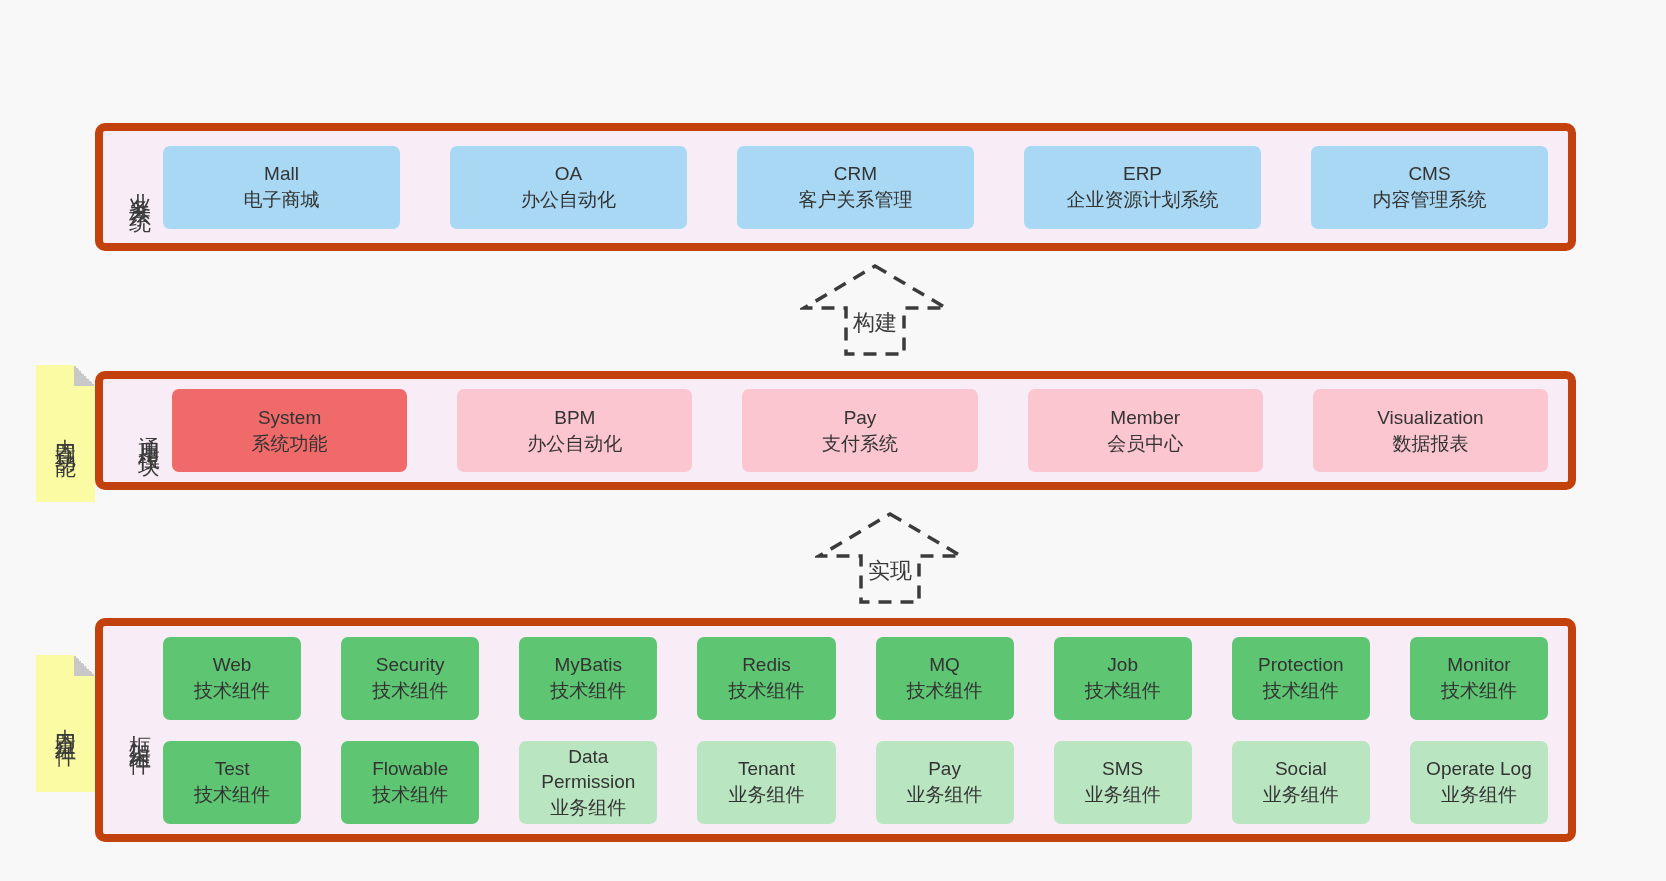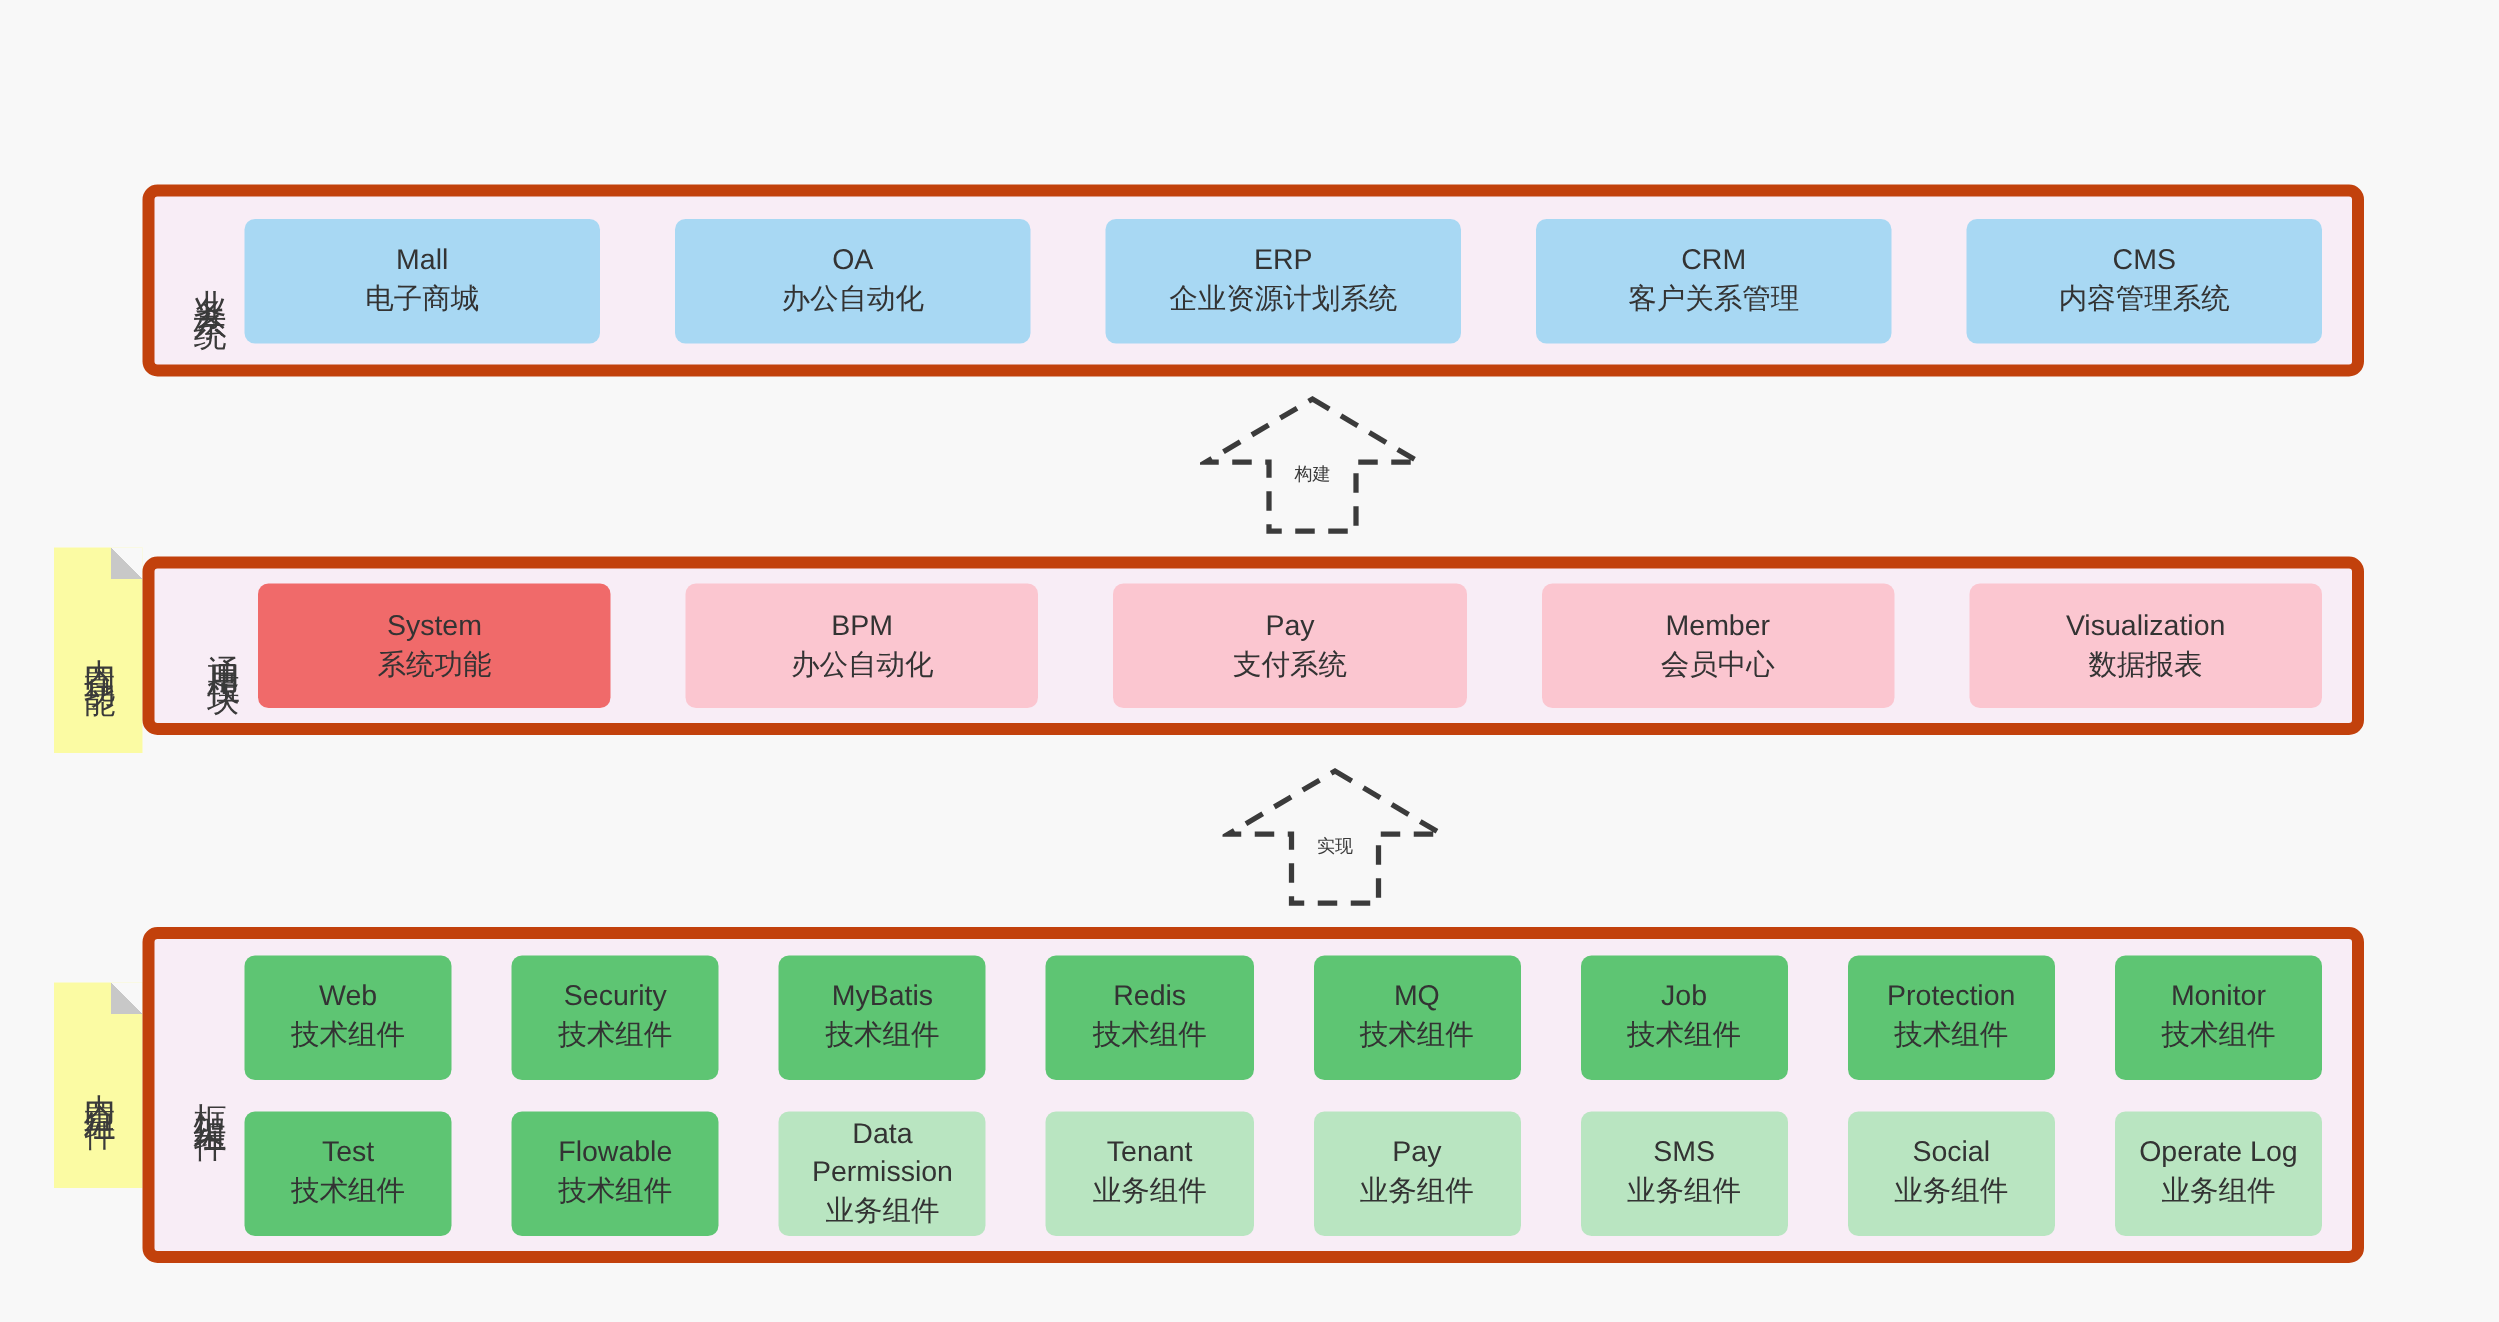--- a/index.html
+++ b/index.html
@@ -106,47 +106,47 @@
   #arrow-build     { left: 800px; top: 262px; }
   #arrow-implement { left: 815px; top: 510px; }
   .arrow svg { display: block; }
   .arrow-label {
     position: absolute;
     left: 50%;
     top: 46px;
     transform: translateX(-50%);
     background: #f8f8f8;
     padding: 0 3px;
-    font-size: 12px;
+    font-size: 22px;
     color: #3b3b3b;
     white-space: nowrap;
   }
 </style>
 </head>
 <body>
 
 <div class="layer" id="layer-business">
   <div class="layer-label">业务系统</div>
   <div class="rows">
     <div class="box-row cols-6">
       <div class="box blue">
         <div class="box-title">Mall</div>
         <div class="box-sub">电子商城</div>
       </div>
       <div class="box blue">
         <div class="box-title">OA</div>
         <div class="box-sub">办公自动化</div>
       </div>
       <div class="box blue">
+        <div class="box-title">CRM</div>
+        <div class="box-sub">客户关系管理</div>
+      </div>
+      <div class="box blue">
         <div class="box-title">ERP</div>
         <div class="box-sub">企业资源计划系统</div>
-      </div>
-      <div class="box blue">
-        <div class="box-title">CRM</div>
-        <div class="box-sub">客户关系管理</div>
       </div>
       <div class="box blue">
         <div class="box-title">CMS</div>
         <div class="box-sub">内容管理系统</div>
       </div>
     </div>
   </div>
 </div>
 
 <div class="arrow" id="arrow-build">

